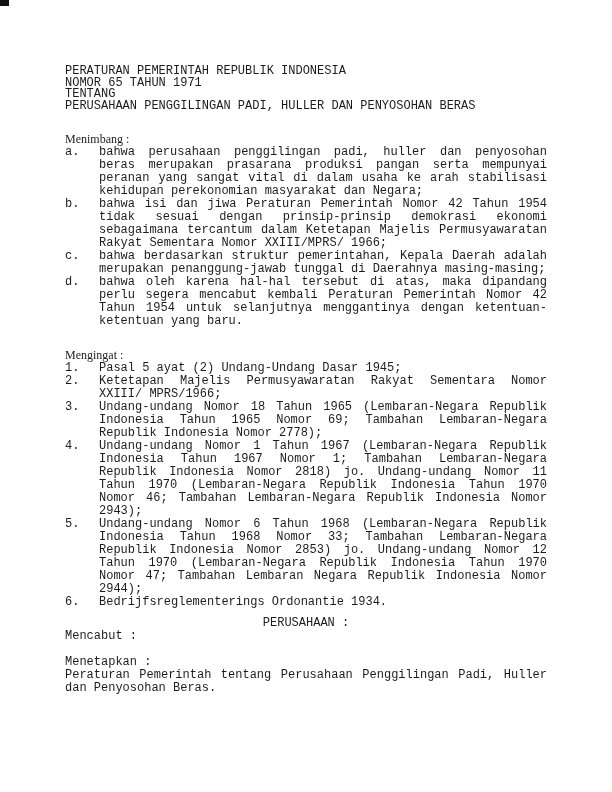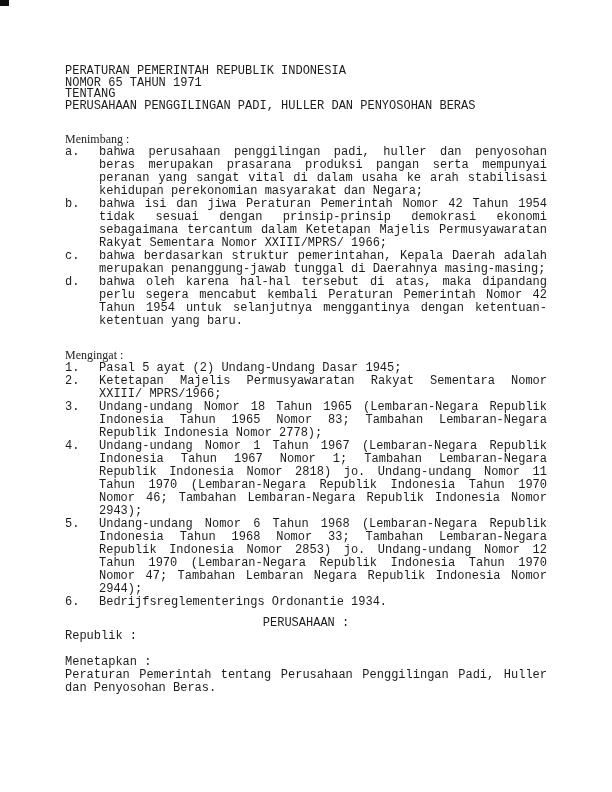--- a/index.html
+++ b/index.html
@@ -93,40 +93,40 @@
     <div class="hang">
       <span class="marker">1.</span>
       <span>Pasal 5 ayat (2) Undang-Undang Dasar 1945;</span>
     </div>
     <div class="hang">
       <span class="marker">2.</span>
       <span>Ketetapan Majelis Permusyawaratan Rakyat Sementara Nomor XXIII/ MPRS/1966;</span>
     </div>
     <div class="hang">
       <span class="marker">3.</span>
-      <span>Undang-undang Nomor 18 Tahun 1965 (Lembaran-Negara Republik Indonesia Tahun 1965 Nomor 83; Tambahan Lembaran-Negara Republik Indonesia Nomor 2778);</span>
+      <span>Undang-undang Nomor 18 Tahun 1965 (Lembaran-Negara Republik Indonesia Tahun 1965 Nomor 69; Tambahan Lembaran-Negara Republik Indonesia Nomor 2778);</span>
     </div>
     <div class="hang">
       <span class="marker">4.</span>
       <span>Undang-undang Nomor 1 Tahun 1967 (Lembaran-Negara Republik Indonesia Tahun 1967 Nomor 1; Tambahan Lembaran-Negara Republik Indonesia Nomor 2818) jo. Undang-undang Nomor 11 Tahun 1970 (Lembaran-Negara Republik Indonesia Tahun 1970 Nomor 46; Tambahan Lembaran-Negara Republik Indonesia Nomor 2943);</span>
     </div>
     <div class="hang">
       <span class="marker">5.</span>
       <span>Undang-undang Nomor 6 Tahun 1968 (Lembaran-Negara Republik Indonesia Tahun 1968 Nomor 33; Tambahan Lembaran-Negara Republik Indonesia Nomor 2853) jo. Undang-undang Nomor 12 Tahun 1970 (Lembaran-Negara Republik Indonesia Tahun 1970 Nomor 47; Tambahan Lembaran Negara Republik Indonesia Nomor 2944);</span>
     </div>
     <div class="hang">
       <span class="marker">6.</span>
       <span>Bedrijfsreglementerings Ordonantie 1934.</span>
     </div>
   </section>
 
   <div class="heading-center">PERUSAHAAN :</div>
 
   <section>
-    <div class="label-inline">Republik :</div>
+    <div class="label-inline">Mencabut :</div>
   </section>
 
   <section>
     <div class="gap-sm">Menetapkan :</div>
     <div class="para">Peraturan Pemerintah tentang Perusahaan Penggilingan Padi, Huller dan Penyosohan Beras.</div>
   </section>
 
 </div>
 
 </body></html>

